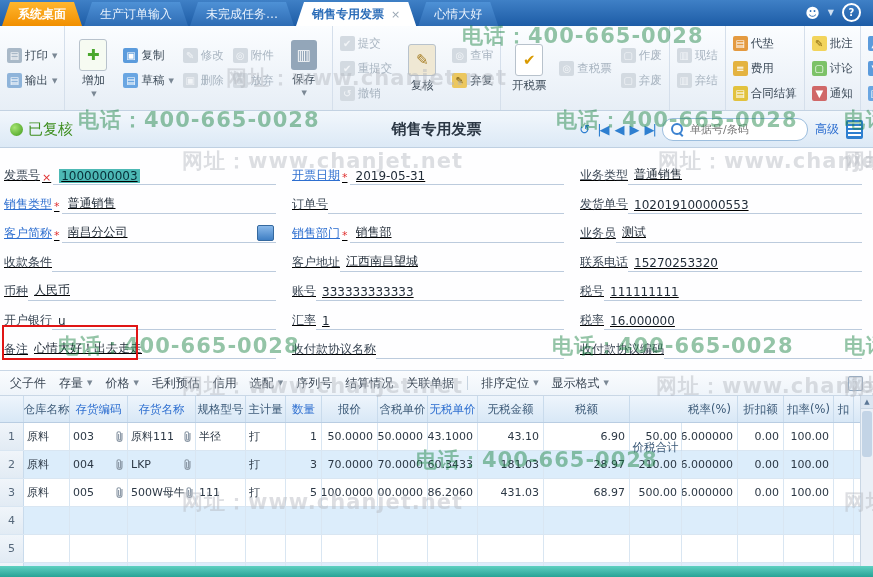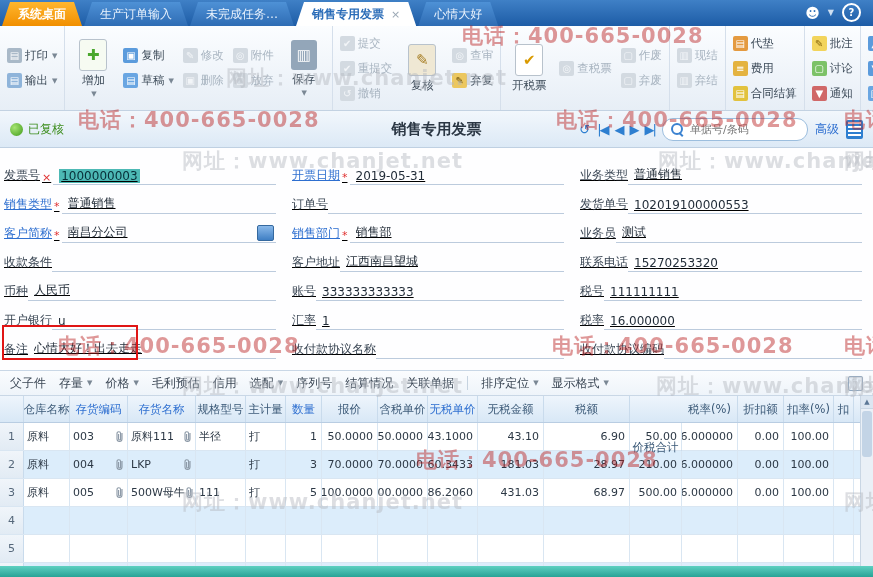--- a/index.html
+++ b/index.html
@@ -22,21 +22,21 @@
   .tcol{display:flex;flex-direction:column;justify-content:center;gap:2px;}
   .tbtn{display:flex;align-items:center;gap:3px;font-size:11.5px;color:#3c4a58;height:21px;padding:1px 2px;white-space:nowrap;cursor:pointer;}
   .tbtn.dis{color:#a8b4c0;cursor:default;}
   .ico{width:15px;height:15px;border-radius:2px;display:inline-flex;align-items:center;justify-content:center;font-size:10px;color:#fff;flex:none;background:#cfd7df;}
   .tbtn.dis .ico,.tbig.dis .ico{background:#d3dae1 !important;color:#f2f5f8 !important;border:none !important;}
   .tbig{display:flex;flex-direction:column;align-items:center;justify-content:center;width:46px;font-size:11.5px;color:#3c4a58;gap:2px;cursor:pointer;flex:none;}
   .tbig .ico{width:26px;height:30px;border-radius:3px;font-size:15px;}
   .caret{font-size:7px;color:#7a8794;margin-left:1px;}
   
   .statusbar{height:36px;background:linear-gradient(#f2f7fc,#dce9f6);border-bottom:1px solid #bfd0e2;display:flex;align-items:center;padding:0 10px;position:relative;}
-  .status{display:flex;align-items:center;gap:5px;font-size:12px;color:#3e8e1f;z-index:1;}
+  .status{display:flex;align-items:center;gap:5px;font-size:15px;color:#3e8e1f;z-index:1;}
   .status-dot{width:13px;height:13px;border-radius:50%;background:radial-gradient(circle at 35% 35%,#a6e472,#3f9a1a);}
   .sb-title{position:absolute;left:0;right:0;text-align:center;font-size:15px;font-weight:bold;color:#2b3744;pointer-events:none;}
   .sb-right{margin-left:auto;display:flex;align-items:center;gap:7px;z-index:1;}
   .nav{color:#2e7fd0;font-size:13px;cursor:pointer;line-height:1;letter-spacing:-2px;}
   .searchbox{display:flex;align-items:center;gap:5px;background:#fff;border:1px solid #9cbede;border-radius:11px;height:21px;padding:0 8px;width:128px;}
   .mag{width:8px;height:8px;border:2px solid #3b82d0;border-radius:50%;position:relative;flex:none;}
   .mag::after{content:"";position:absolute;width:2px;height:5px;background:#3b82d0;left:7px;top:7px;transform:rotate(-45deg);}
   .searchbox input{border:none;outline:none;font-size:11px;color:#333;width:100%;background:transparent;font-family:inherit;}
   .adv{color:#2e6fd0;font-size:12px;cursor:pointer;}
   .gridico{width:13px;height:15px;border:2px solid #2e7fd0;border-radius:2px;background:repeating-linear-gradient(#fff 0 2px,#2e7fd0 2px 4px);}
@@ -70,21 +70,21 @@
   .g-row .g-cell{border-right:1px solid #d9e6f2;}
   .g-cell.num{justify-content:flex-end;padding-right:4px;}
   .g-cell.rn{background:linear-gradient(#f0f5fa,#e2ebf4);justify-content:center;color:#55677a;border-right:1px solid #c9dbec;}
   .clip{margin-left:auto;flex:none;}
   .vscroll{position:absolute;top:0;right:0;bottom:0;width:12px;background:#eaf0f7;border-left:1px solid #c9d6e4;z-index:20;}
   .vs-btn{height:12px;display:flex;align-items:center;justify-content:center;font-size:7px;color:#5b7796;background:#dce6f1;border-bottom:1px solid #c9d6e4;cursor:pointer;}
   .vs-thumb{margin:2px 1px;height:46px;background:#c3d4e6;border-radius:3px;cursor:grab;}
   
   .tealbar{position:absolute;left:0;right:0;bottom:0;height:11px;background:linear-gradient(#5ed0c1,#27a396);z-index:40;}
   .wm{position:absolute;font-size:21px;font-weight:bold;letter-spacing:1px;pointer-events:none;z-index:30;opacity:.45;white-space:nowrap;}
-  .wm.tel{color:#b91c1c;}
+  .wm.tel{color:#15803d;}
   .wm.web{color:#b4b8bf;}
 </style>
 </head>
 <body>
 
 <div class="screen">
 
   <div class="tabbar">
     <div style="display:flex;align-items:flex-end;">
         <div class="tab home">

